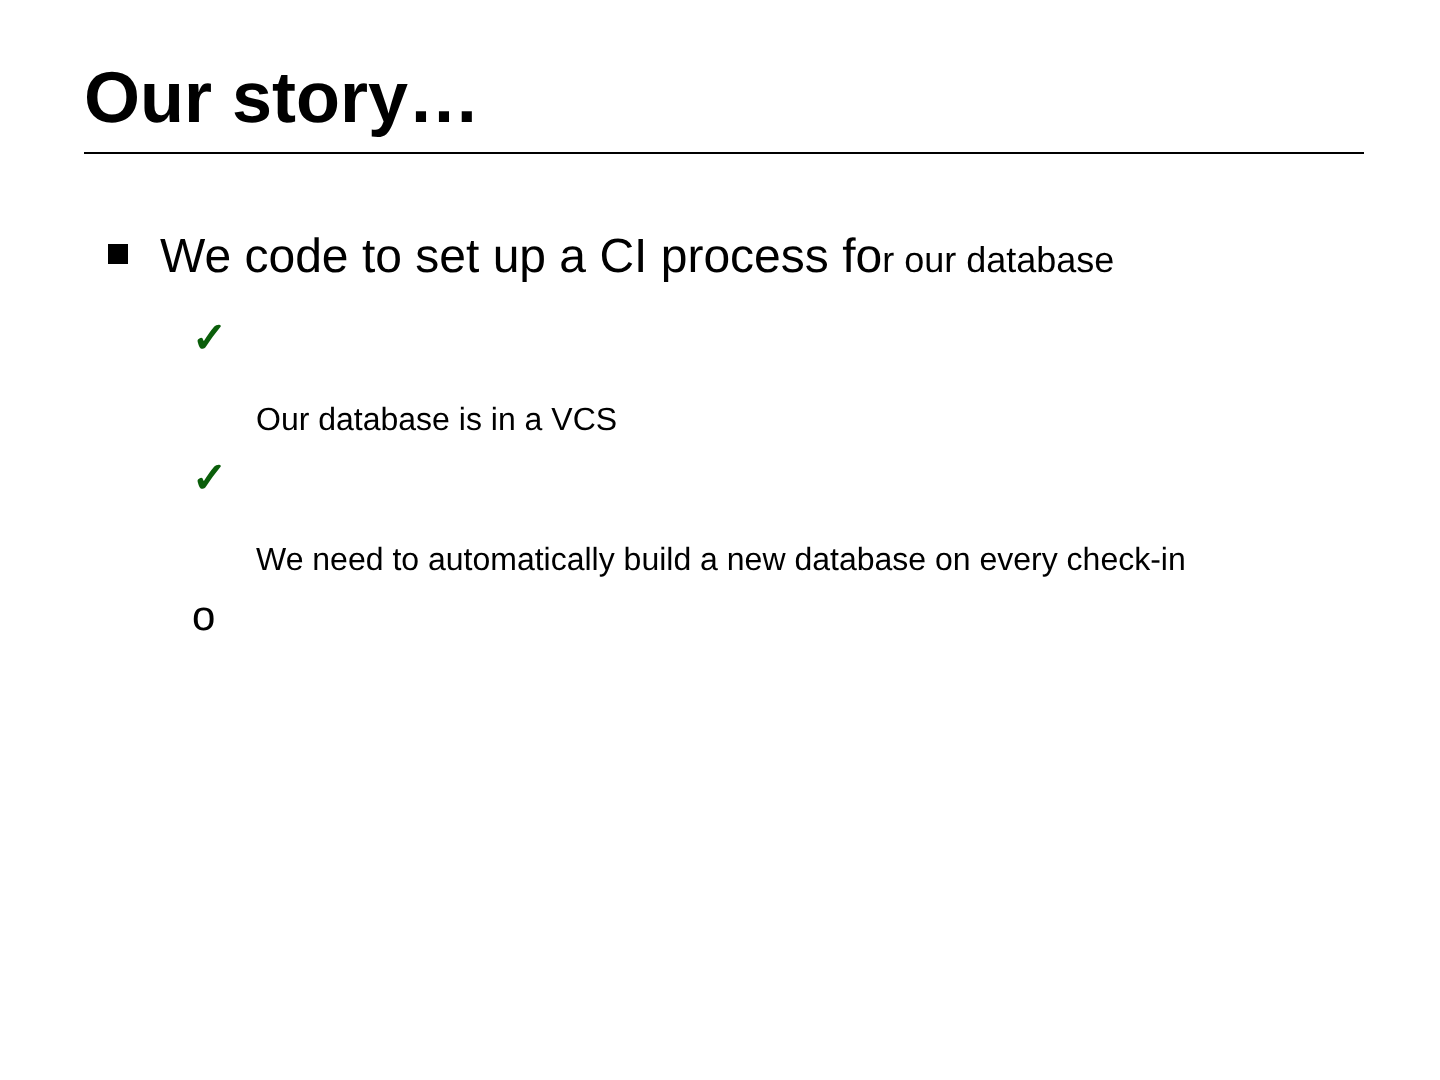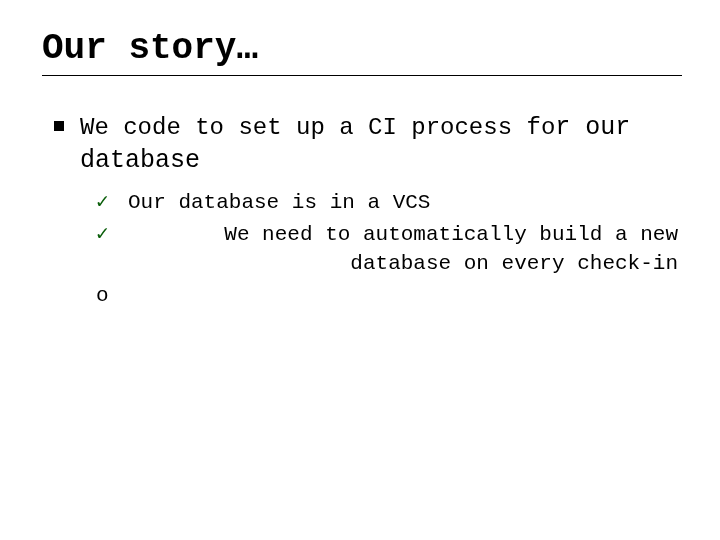--- a/index.html
+++ b/index.html
@@ -1,15 +1,15 @@
 <!DOCTYPE html>
 <html><head>
 <meta charset="utf-8">
 <style>
-  * { margin: 0; padding: 0; box-sizing: border-box; font-family: Liberation Mono, monospace; }
+  * { margin: 0; padding: 0; box-sizing: border-box; }
   body {
     width: 720px;
     height: 540px;
     background: #ffffff;
     font-family: Arial, Helvetica, sans-serif;
     color: #000000;
     padding: 28px 42px;
     overflow: hidden;
   }
   .title {
@@ -33,42 +33,43 @@
     background: #000;
     margin-top: 9px;
     margin-left: 12px;
     margin-right: 16px;
     flex-shrink: 0;
   }
   .bullet-text {
     font-size: 24px;
     line-height: 1.3;
   }
-  .bullet-text .emph { font-size: 25px; }
+  .bullet-text .emph { font-size: 18px; }
   .sub-list {
     margin-left: 54px;
     margin-top: 6px;
   }
   .sub-row {
     display: flex;
     align-items: flex-start;
     margin-bottom: 4px;
   }
   .sub-marker {
     width: 28px;
     font-size: 21px;
     line-height: 1.35;
     flex-shrink: 0;
     color: #000;
   }
   .sub-marker.check { color: #0a5e0a; font-weight: bold; }
   .sub-text {
-    font-size: 21px;
+    font-size: 16px;
     line-height: 1.35;
     margin-left: 4px;
+    margin-top: 44px;
   }
   .wrap-block { padding-left: 0; text-align: right; }
 </style>
 </head>
 <body>
 
 <div class="title">Our story…</div>
 <div class="title-underline"></div>
 
 <div class="bullet-row">

